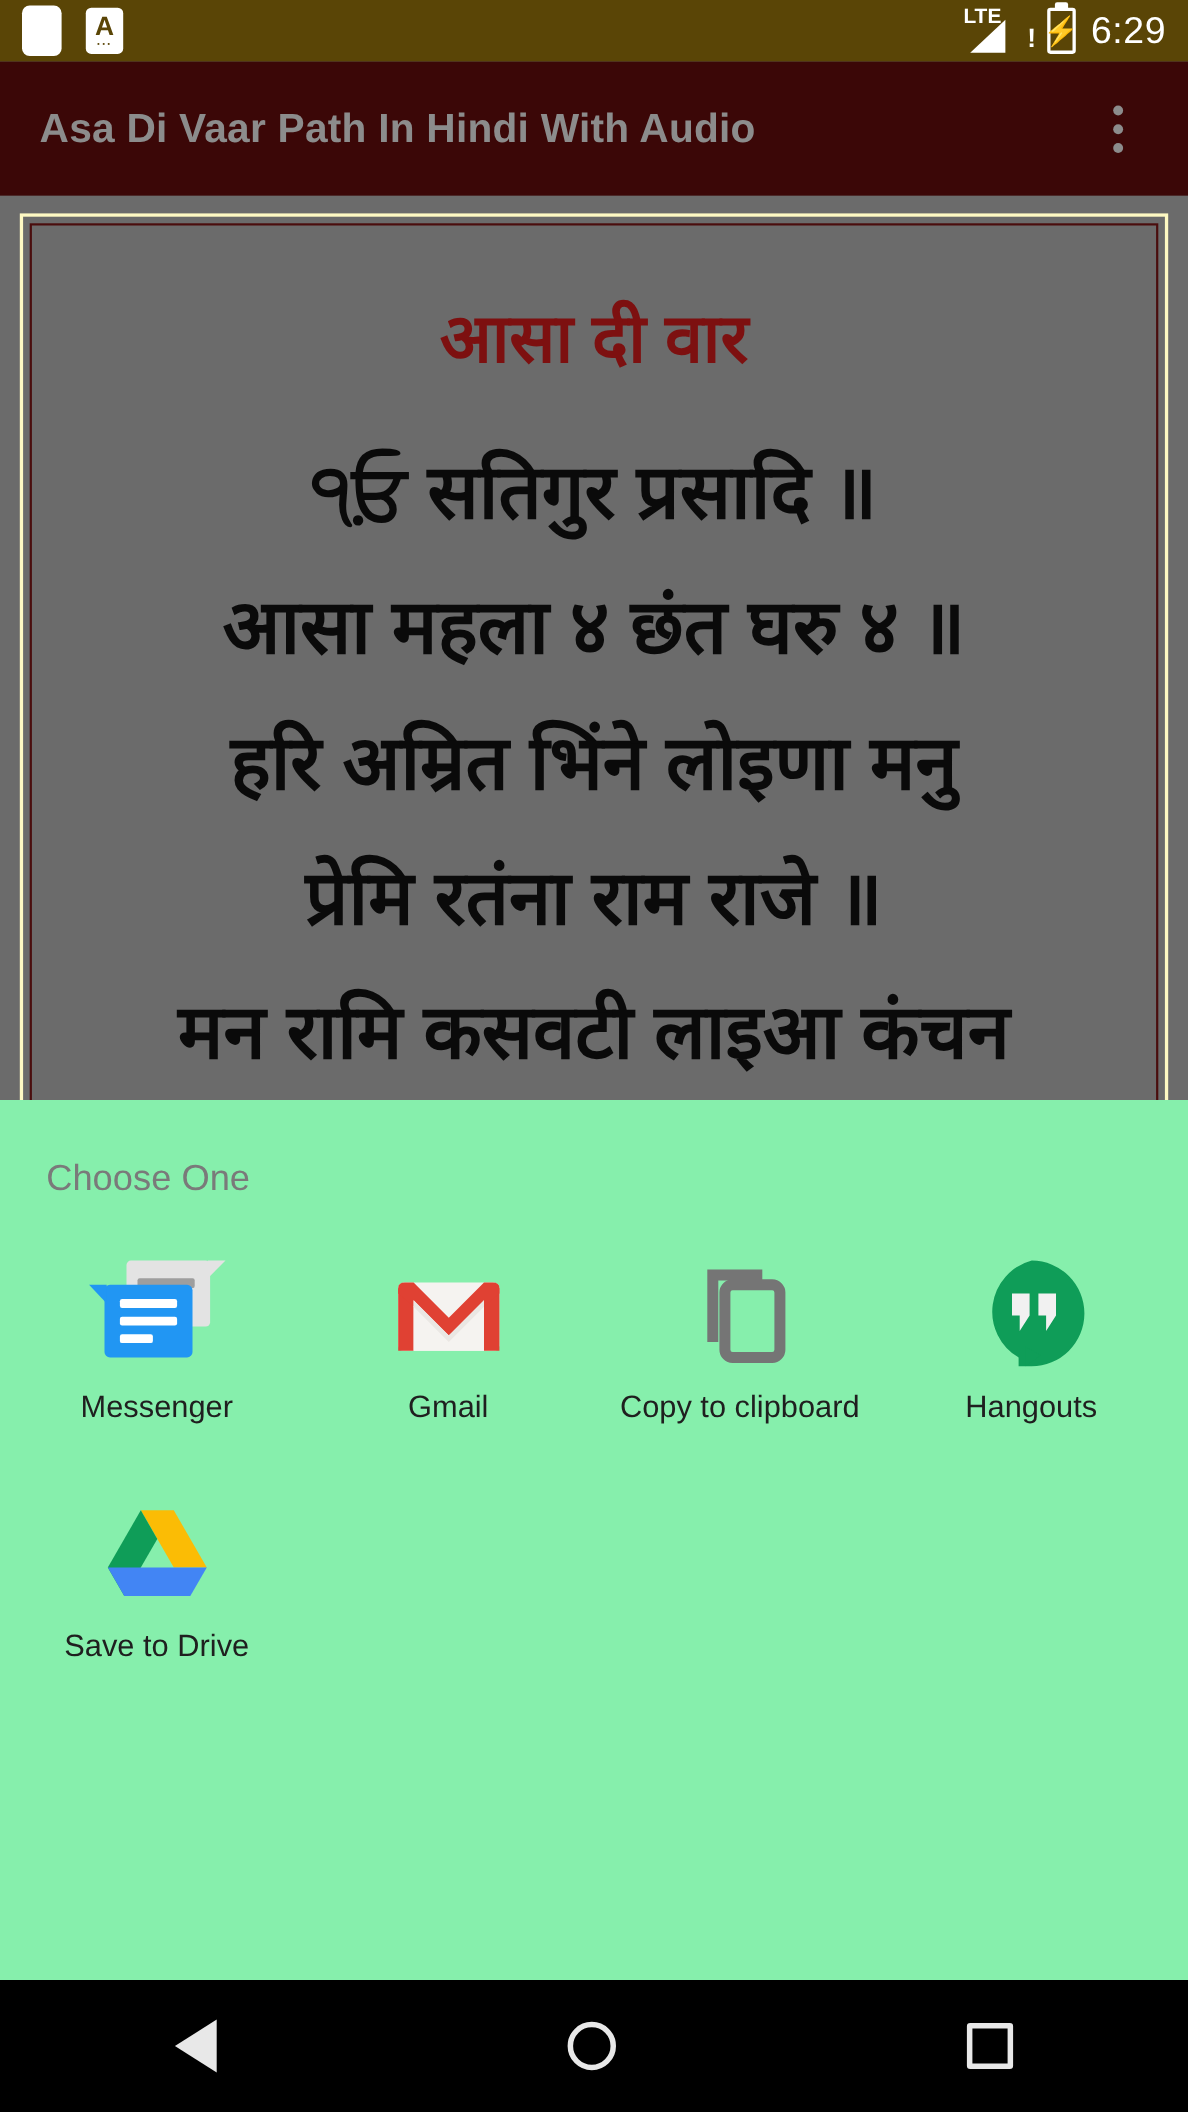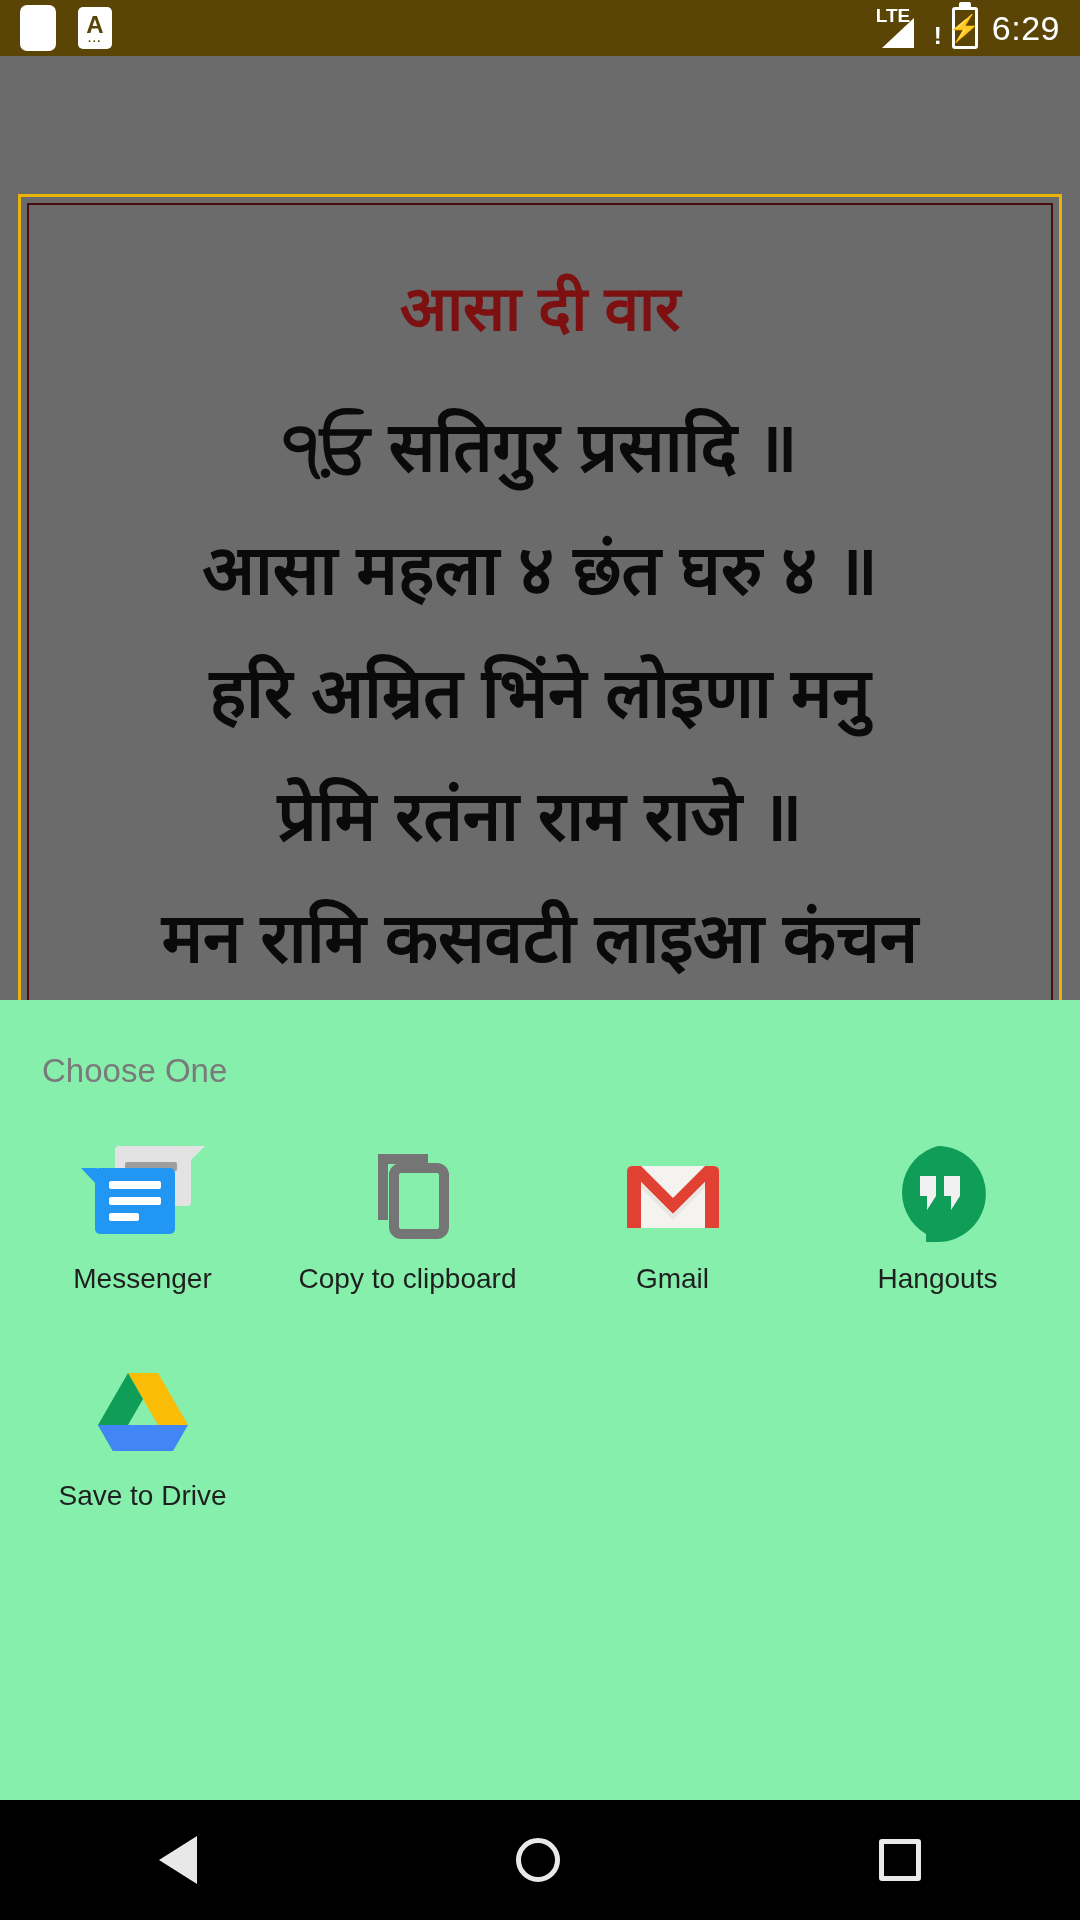--- a/index.html
+++ b/index.html
@@ -72,21 +72,21 @@
   }
   .overflow-btn i { display: block; width: 9px; height: 9px; border-radius: 50%; background: #8c8c8c; }
 
   
   .content {
     position: absolute; top: 178px; left: 0; width: 1080px; height: 862px;
     background: #6b6b6b; padding: 16px 18px 0 18px; overflow: hidden;
   }
   .page-frame {
     position: relative; width: 100%; height: 100%;
-    border: 3px solid #eab308; background: #6b6b6b;
+    border: 3px solid #fef9c3; background: #6b6b6b;
     padding: 0 28px; overflow: hidden;
   }
   .page-frame:before {
     content: ""; position: absolute; inset: 6px;
     border: 2px solid #4a0d0d; pointer-events: none;
   }
   .doc-title {
     text-align: center; color: #7d1010; font-weight: bold;
     font-size: 62px; line-height: 1.1; margin-top: 78px;
   }
@@ -169,20 +169,28 @@
         <span class="sig-tri"></span>
         <span class="bang">!</span>
       </div>
       <div class="battery">
         <span class="bolt">⚡</span>
       </div>
       <div class="sb-clock">6:29</div>
     </div>
   </div>
 
+  <div class="appbar">
+    <div class="appbar-title">Asa Di Vaar Path In Hindi With Audio</div>
+    <div class="overflow-btn">
+      <i></i>
+        <i></i>
+        <i></i>
+    </div>
+  </div>
 
   <div class="content">
     <div class="page-frame">
       <div class="doc-title">आसा दी वार</div>
       <div class="doc-body">
         <div class="doc-line">੧ਓ਼ सतिगुर प्रसादि ॥</div>
         <div class="doc-line">आसा महला ४ छंत घरु ४  ॥</div>
         <div class="doc-line">हरि अम्रित भिंने लोइणा मनु</div>
         <div class="doc-line">प्रेमि रतंना राम राजे ॥</div>
         <div class="doc-line">मन रामि कसवटी लाइआ कंचन</div>
@@ -204,44 +212,44 @@
               <span></span>
               <span></span>
             </div>
         </div>
         <div class="cell-label">Messenger</div>
       </div>
 
       <div class="cell">
         <div class="icon-box">
           <svg width="112" height="112" viewBox="0 0 112 112">
-            <path d="M26 16 H76 V26 H36 V82 H26 Z" fill="#757575"></path>
-            <rect x="42" y="30" width="50" height="66" rx="7" fill="none" stroke="#757575" stroke-width="10"></rect>
-          </svg>
-        </div>
-        <div class="cell-label">Copy to clipboard</div>
-      </div>
-
-      <div class="cell">
-        <div class="icon-box">
-          <svg width="112" height="112" viewBox="0 0 112 112">
             <rect x="10" y="28" width="92" height="62" rx="5" fill="#f5f3f0"></rect>
             <path d="M10 33 L10 90 L24 90 L24 44 Z" fill="#e04133"></path>
             <path d="M102 33 L102 90 L88 90 L88 44 Z" fill="#e04133"></path>
             <path d="M10 33 Q10 28 16 28 L24 28 L56 60 L88 28 L96 28 Q102 28 102 33 L102 38 L56 76 L10 38 Z" fill="#e04133"></path>
             <path d="M24 44 L56 76 L88 44 L88 90 L24 90 Z" fill="#f5f3f0"></path>
             <path d="M24 44 L56 76 L88 44 L88 50 L56 82 L24 50 Z" fill="#eae7e3"></path>
           </svg>
         </div>
         <div class="cell-label">Gmail</div>
       </div>
 
       <div class="cell">
         <div class="icon-box">
           <svg width="112" height="112" viewBox="0 0 112 112">
+            <path d="M26 16 H76 V26 H36 V82 H26 Z" fill="#757575"></path>
+            <rect x="42" y="30" width="50" height="66" rx="7" fill="none" stroke="#757575" stroke-width="10"></rect>
+          </svg>
+        </div>
+        <div class="cell-label">Copy to clipboard</div>
+      </div>
+
+      <div class="cell">
+        <div class="icon-box">
+          <svg width="112" height="112" viewBox="0 0 112 112">
             <path d="M56 8 A48 48 0 1 1 55.6 104 L55.6 104 L44 104 L44 96 A48 48 0 0 1 56 8 Z" fill="#0f9d58"></path>
             <path d="M50 104 L50 86 L64 94 Z" fill="#0f9d58"></path>
             <path d="M38 38 h16 v20 l-9 14 v-14 h-7 z" fill="#f1f1f1"></path>
             <path d="M62 38 h16 v20 l-9 14 v-14 h-7 z" fill="#f1f1f1"></path>
           </svg>
         </div>
         <div class="cell-label">Hangouts</div>
       </div>
 
       <div class="cell">

